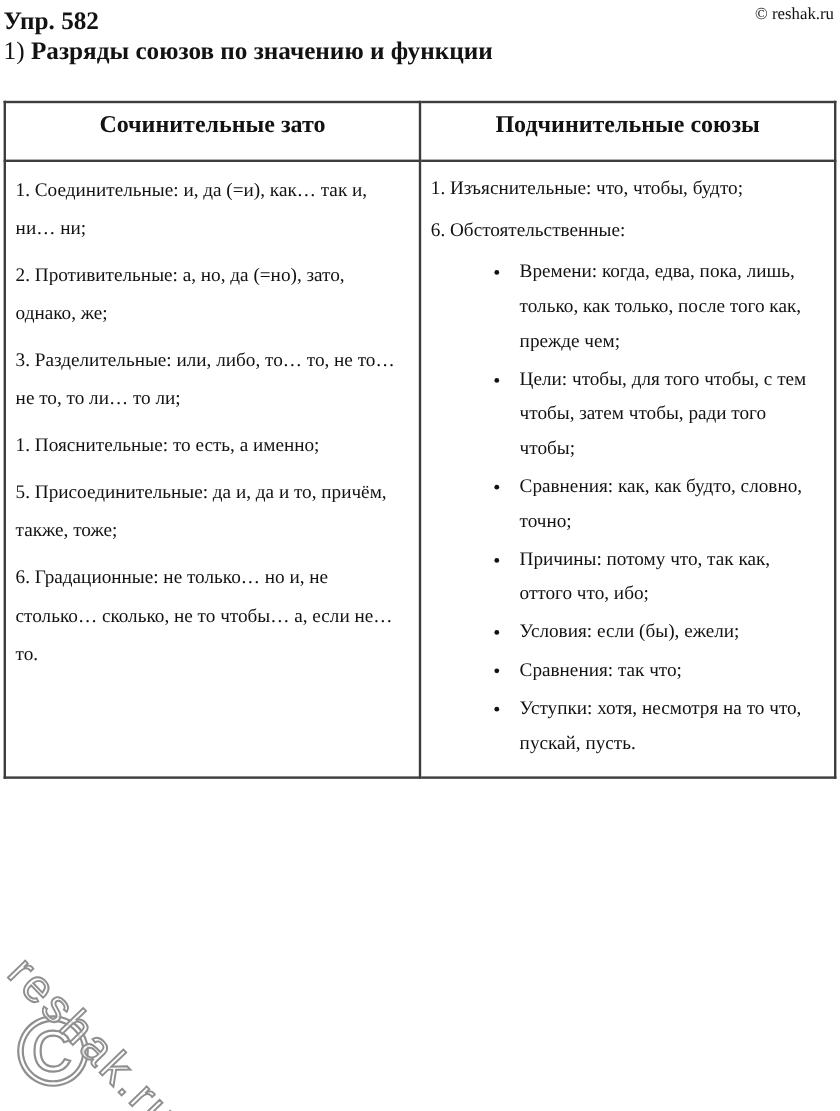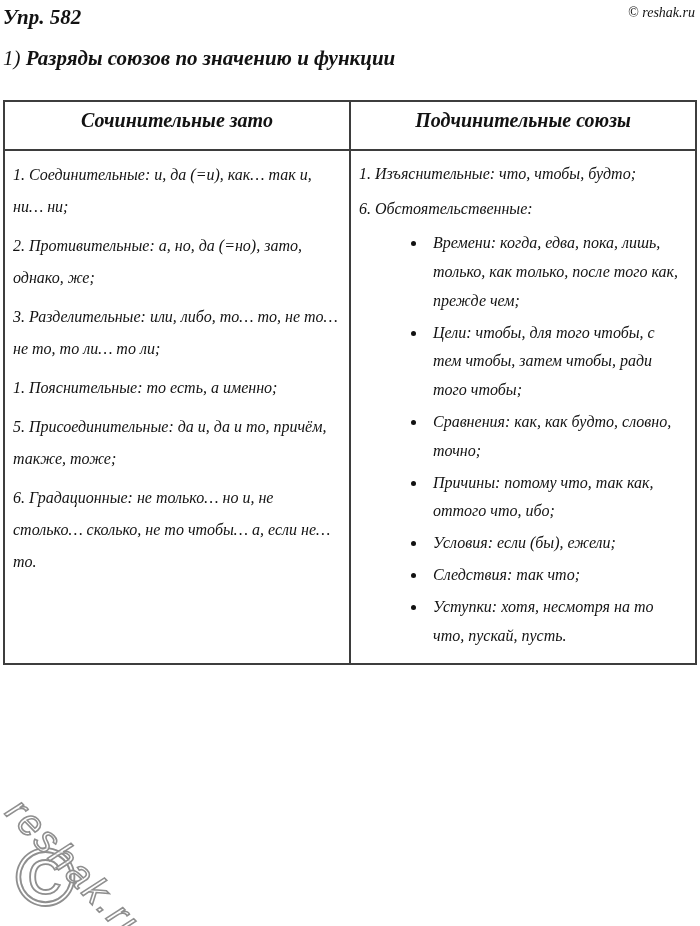--- a/index.html
+++ b/index.html
@@ -10,40 +10,38 @@
   .page {
     position: relative;
     width: 700px;
     height: 926px;
     background: #ffffff;
     overflow: hidden;
     font-family: "Liberation Serif", "DejaVu Serif", serif;
     color: #121212;
     box-sizing: border-box;
     padding: 5px 3px 0 3px;
-    font-style: italic;
   }
   
   .topbar {
     display: flex;
     justify-content: space-between;
     align-items: flex-start;
     padding: 0 2px 0 0;
   }
   .exercise-number {
     font-size: 21px;
     font-weight: bold;
   }
   .site-copyright {
     font-size: 14px;
     font-weight: normal;
   }
   
   .heading1 {
-    margin-top: 16px;
     font-size: 21px;
   }
   .heading1 .h-prefix { font-weight: normal; }
   .heading1 .h-title  { font-weight: bold; }
   
   table.conj-table {
     margin-top: 29px;
     width: 694px;
     border-collapse: collapse;
     table-layout: fixed;
@@ -159,21 +157,21 @@
         </td>
         <td class="cell-right">
           <p>1. Изъяснительные: что, чтобы, будто;</p>
           <p>6. Обстоятельственные:</p>
           <ul>
             <li>Времени: когда, едва, пока, лишь, только, как только, после того как, прежде чем;</li>
             <li>Цели: чтобы, для того чтобы, с тем чтобы, затем чтобы, ради того чтобы;</li>
             <li>Сравнения: как, как будто, словно, точно;</li>
             <li>Причины: потому что, так как, оттого что, ибо;</li>
             <li>Условия: если (бы), ежели;</li>
-            <li>Следствия: так что;</li>
+            <li>Сравнения: так что;</li>
             <li>Уступки: хотя, несмотря на то что, пускай, пусть.</li>
           </ul>
         </td>
       </tr>
     </tbody>
   </table>
 
 
   <div class="watermark">
     <span class="wm-copyright">©</span>

